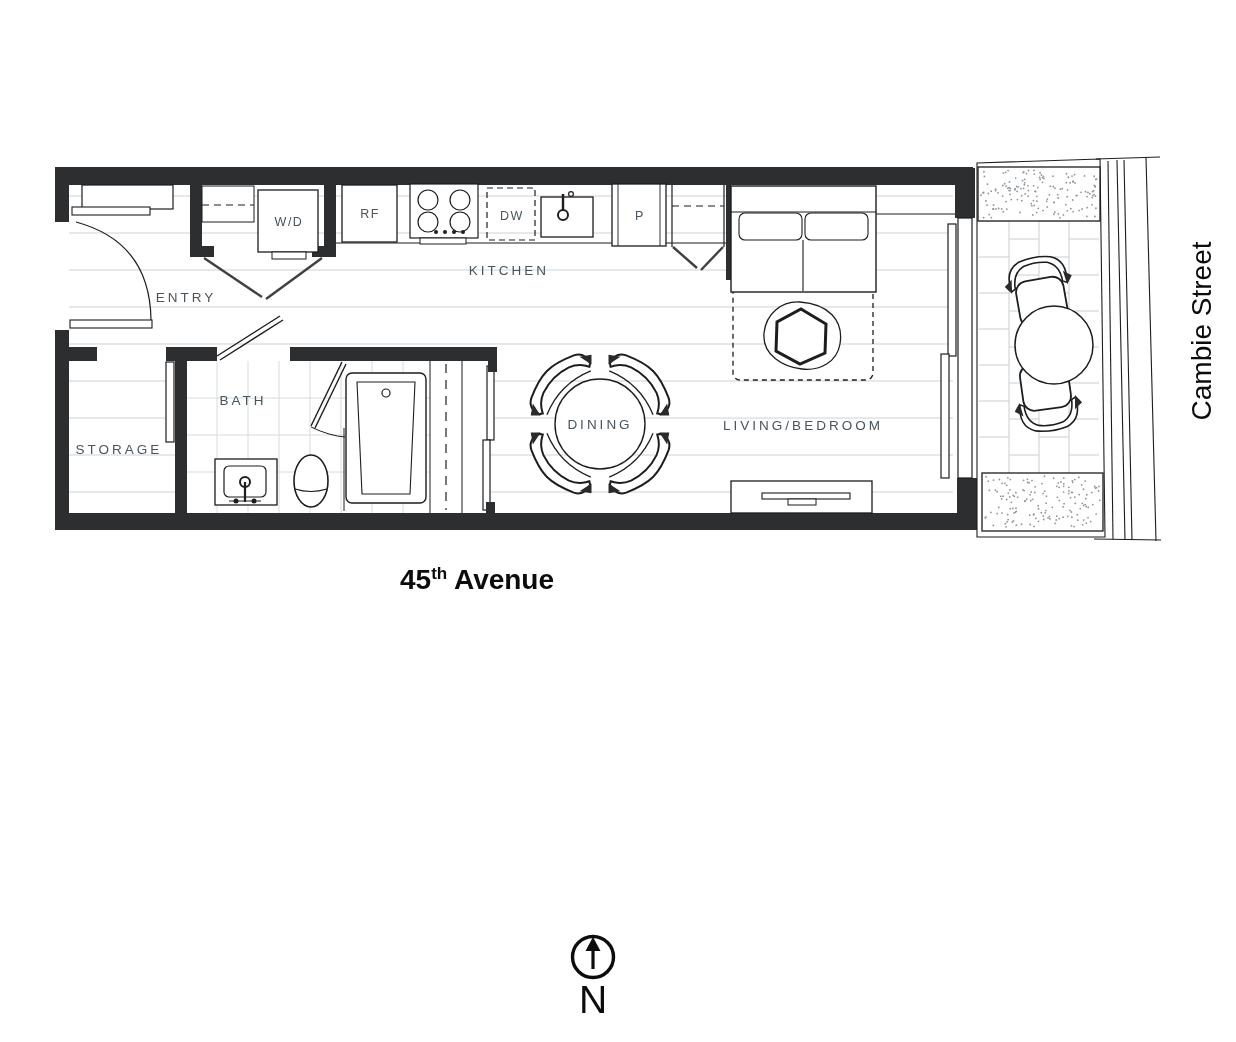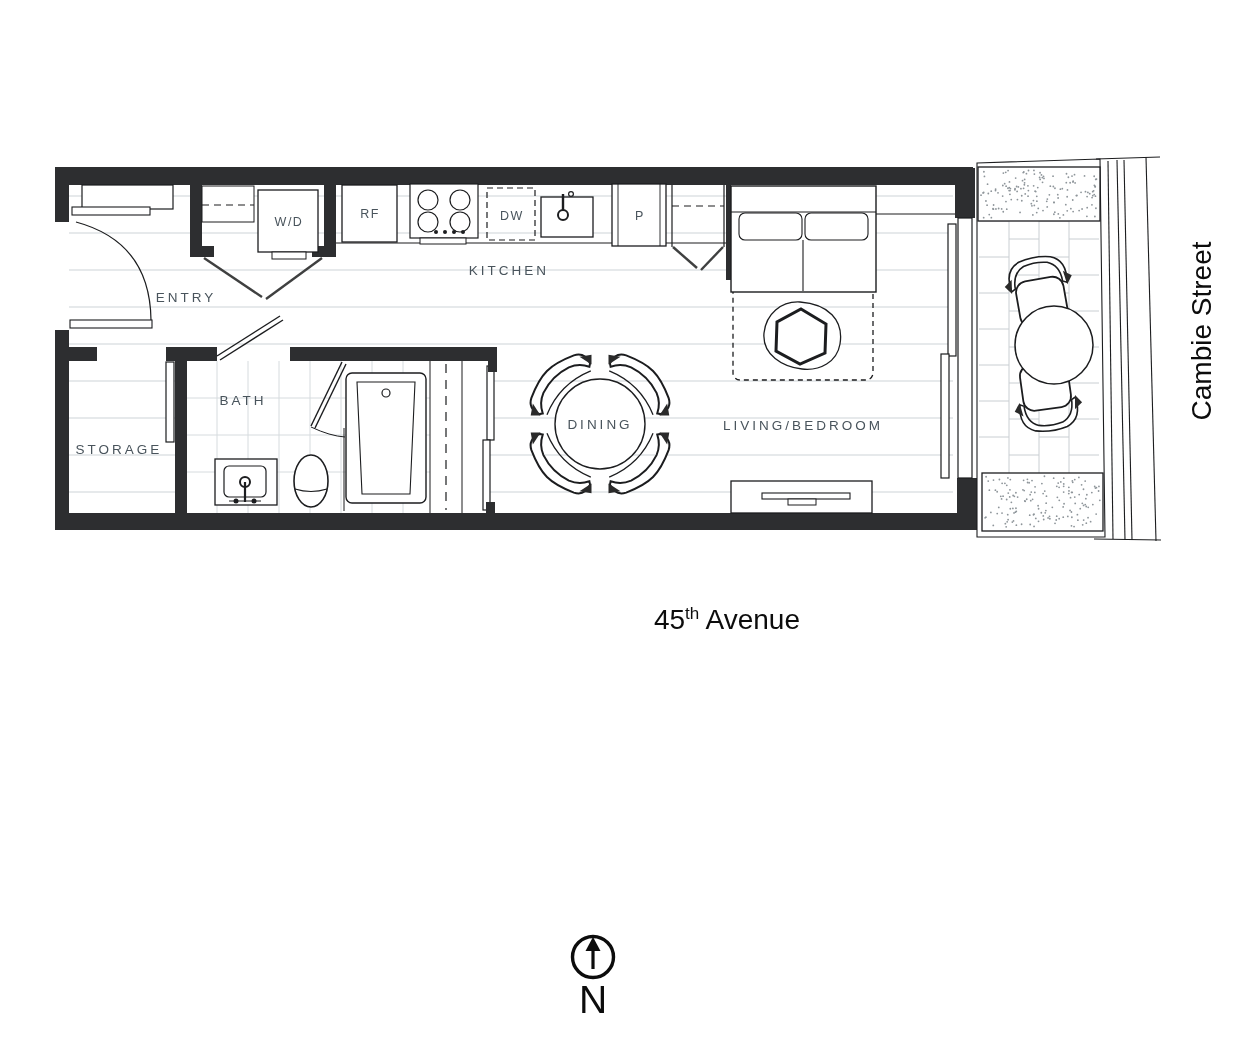--- a/index.html
+++ b/index.html
@@ -4,21 +4,21 @@
 <style>
   html,body{margin:0;padding:0;background:#ffffff;}
   #canvas{position:relative;width:1236px;height:1042px;background:#fff;overflow:hidden;
           font-family:"Liberation Sans", sans-serif;}
   #plan-svg{position:absolute;left:0;top:0;}
   .rlabel{font-family:"Liberation Sans",sans-serif;font-size:13.5px;letter-spacing:3px;
           fill:var(--label);}
   .alabel{font-family:"Liberation Sans",sans-serif;font-size:12.5px;letter-spacing:1.5px;
           fill:var(--label);}
   .street{position:absolute;color:var(--text);font-size:28px;white-space:nowrap;}
-  #avenue-label{left:400px;top:604px;width:400px;text-align:right;}
+  #avenue-label{left:400px;top:564px;width:400px;text-align:left;font-weight:bold;}
   #cambie-label{left:1083px;top:314px;width:240px;height:34px;text-align:center;
                 transform:rotate(-90deg);}
   sup{font-size:17px;}
   .compass-n{font-family:"Liberation Sans",sans-serif;font-size:39px;fill:var(--text);}
 </style>
 </head>
 <body style="--label: #49545c; --text: #0c0c0c;">
 
 <div id="canvas">
   <svg id="plan-svg" width="1236" height="1042" viewBox="0 0 1236 1042">

